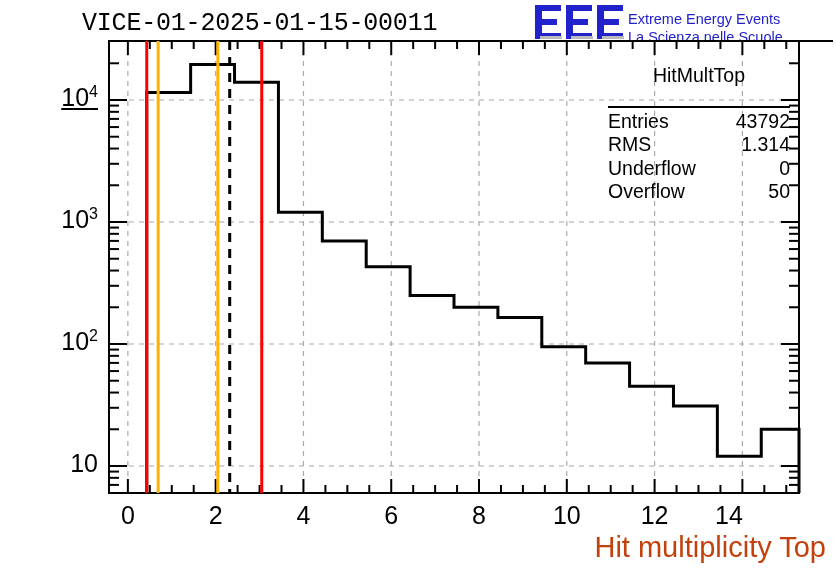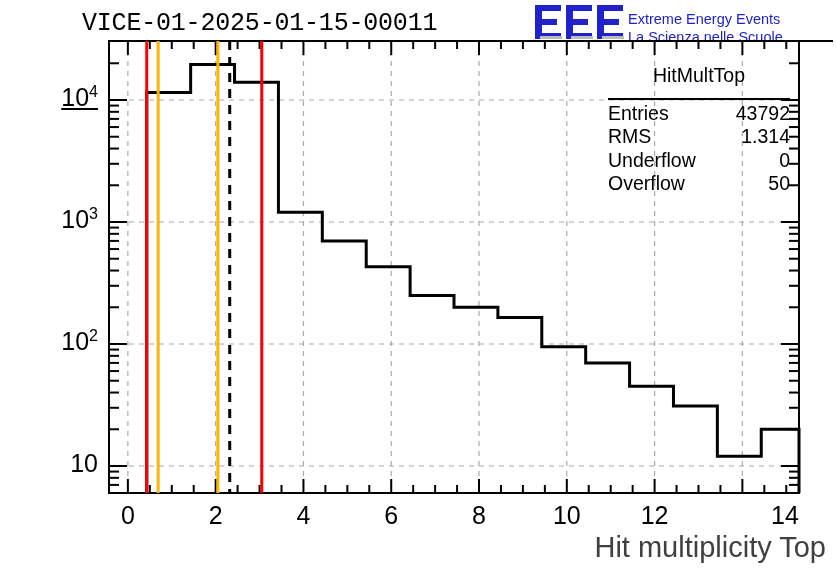--- a/index.html
+++ b/index.html
@@ -28,26 +28,26 @@
          width:836px;height:572px;overflow:visible;}
 
   
   .xlab{position:absolute;font-size:25px;text-align:center;width:60px;color:#000;}
   .ylab{position:absolute;font-size:25px;text-align:right;width:90px;color:#000;
         white-space:nowrap;}
   .ylab sup{font-size:16px;vertical-align:super;}
 
   
   #xaxis-title{position:absolute;right:10px;top:531px;font-size:29px;
-               white-space:nowrap;color:#404040;}
+               white-space:nowrap;color:#c2410c;}
 
   
   #stats-box{position:absolute;left:608px;top:64px;width:182px;
              font-size:19.5px;color:#000;background:transparent;}
-  #stats-title{text-align:center;padding-bottom:11px;}
+  #stats-title{text-align:center;padding-bottom:19px;}
   #stats-rule{height:2px;background:#000;margin:0 0 2px 0;}
   #stats-box .srow{display:flex;justify-content:space-between;line-height:23.4px;}
   #stats-box .sname{text-align:left;}
   #stats-box .sval{text-align:right;}
 </style>
 </head>
 <body>
 
 <div id="canvas">
 
@@ -241,21 +241,21 @@
     </svg>
 
   <div id="xlabels">
       <div class="xlab" style="left: 97.874px; top: 501px;">0</div>
       <div class="xlab" style="left: 185.66px; top: 501px;">2</div>
       <div class="xlab" style="left: 273.447px; top: 501px;">4</div>
       <div class="xlab" style="left: 361.233px; top: 501px;">6</div>
       <div class="xlab" style="left: 449.019px; top: 501px;">8</div>
       <div class="xlab" style="left: 536.805px; top: 501px;">10</div>
       <div class="xlab" style="left: 624.592px; top: 501px;">12</div>
-      <div class="xlab" style="left: 755px; top: 501px;">14</div>
+      <div class="xlab" style="left: 699px; top: 501px;">14</div>
     </div>
   <div id="ylabels">
       <div class="ylab" style="left: 8px; top: 449px;">10</div>
       <div class="ylab" style="left: 8px; top: 327px;">10<sup>2</sup></div>
       <div class="ylab" style="left: 8px; top: 205px;">10<sup>3</sup></div>
       <div class="ylab" style="left: 8px; top: 83px; text-decoration: underline;">10<sup>4</sup></div>
     </div>
 
   <div id="xaxis-title">Hit multiplicity Top</div>
 

